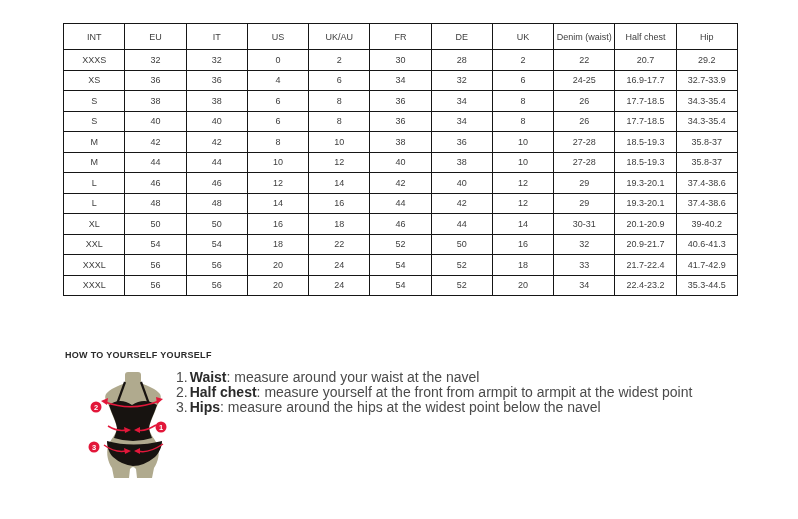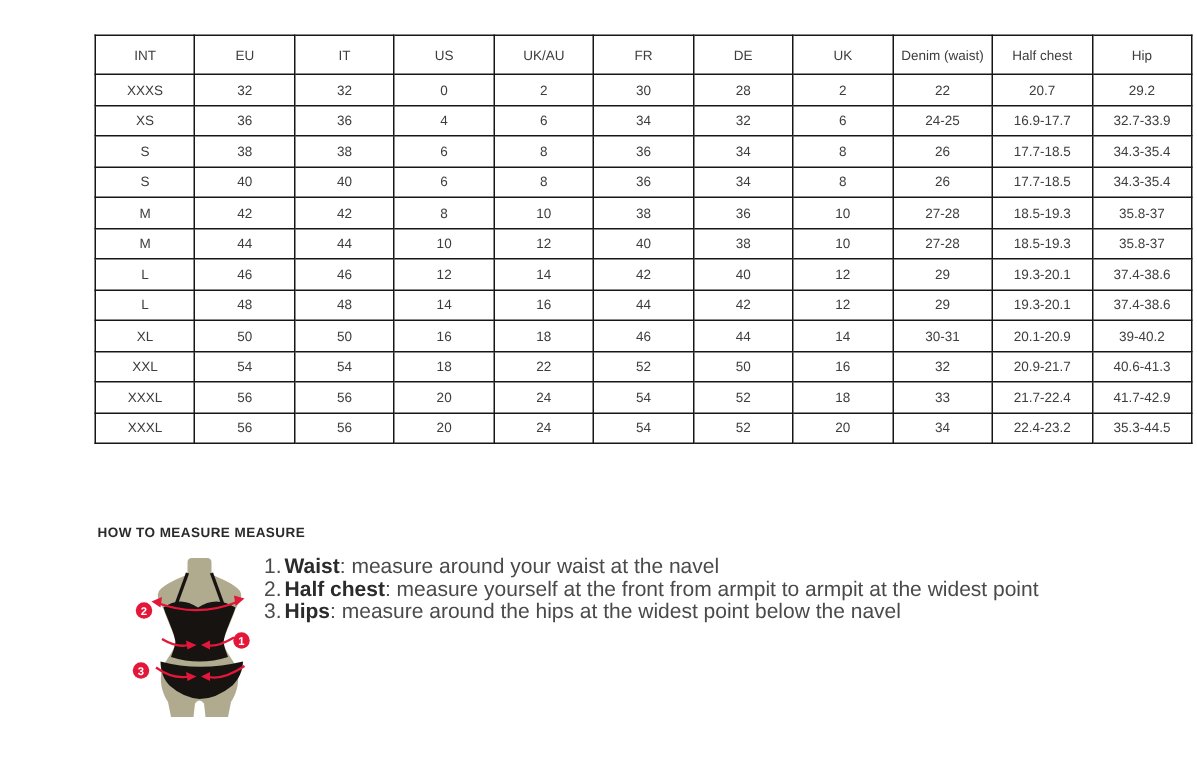--- a/index.html
+++ b/index.html
@@ -7,21 +7,21 @@
   body {
     position: relative;
     background: #ffffff;
     font-family: "Liberation Sans", sans-serif;
     overflow: hidden;
   }
   .table-wrap { position: absolute; left: 63px; top: 23px; }
   table.size-chart {
     border-collapse: collapse;
     table-layout: fixed;
-    width: 732px;
+    width: 675px;
   }
   table.size-chart th, table.size-chart td {
     border: 1px solid #161616;
     text-align: center;
     vertical-align: middle;
     font-size: 9px;
     color: #3d3d3d;
     white-space: nowrap;
     overflow: hidden;
     padding: 0 1px;
@@ -220,21 +220,21 @@
           <td>52</td>
           <td>20</td>
           <td>34</td>
           <td>22.4-23.2</td>
           <td>35.3-44.5</td>
         </tr>
       </tbody>
   </table>
 </div>
 
-<div class="measure-title">HOW TO MEASURE MEASURE</div>
+<div class="measure-title">HOW TO YOURSELF YOURSELF</div>
 
 <div class="figure-wrap">
   <svg width="110" height="115" viewBox="0 0 110 115">
 
     <path fill="#b0aa8e" d="M45,13 L45,5 Q45,2 48,2 L58,2 Q61,2 61,5 L61,13
          C68,16 76,19 80,24 C82,28 80,31 77,36 C74,45 70,52 69,58
          C70,65 76,70 78,76 C80,84 78,92 74,98 L72,108 L57,108 L56,99
          Q53,95 50,99 L49,108 L34,108 L32,98 C28,92 26,84 28,76
          C30,70 36,65 37,58 C36,52 32,45 29,36 C26,31 24,28 26,24
          C30,19 38,16 45,13 Z"></path>

